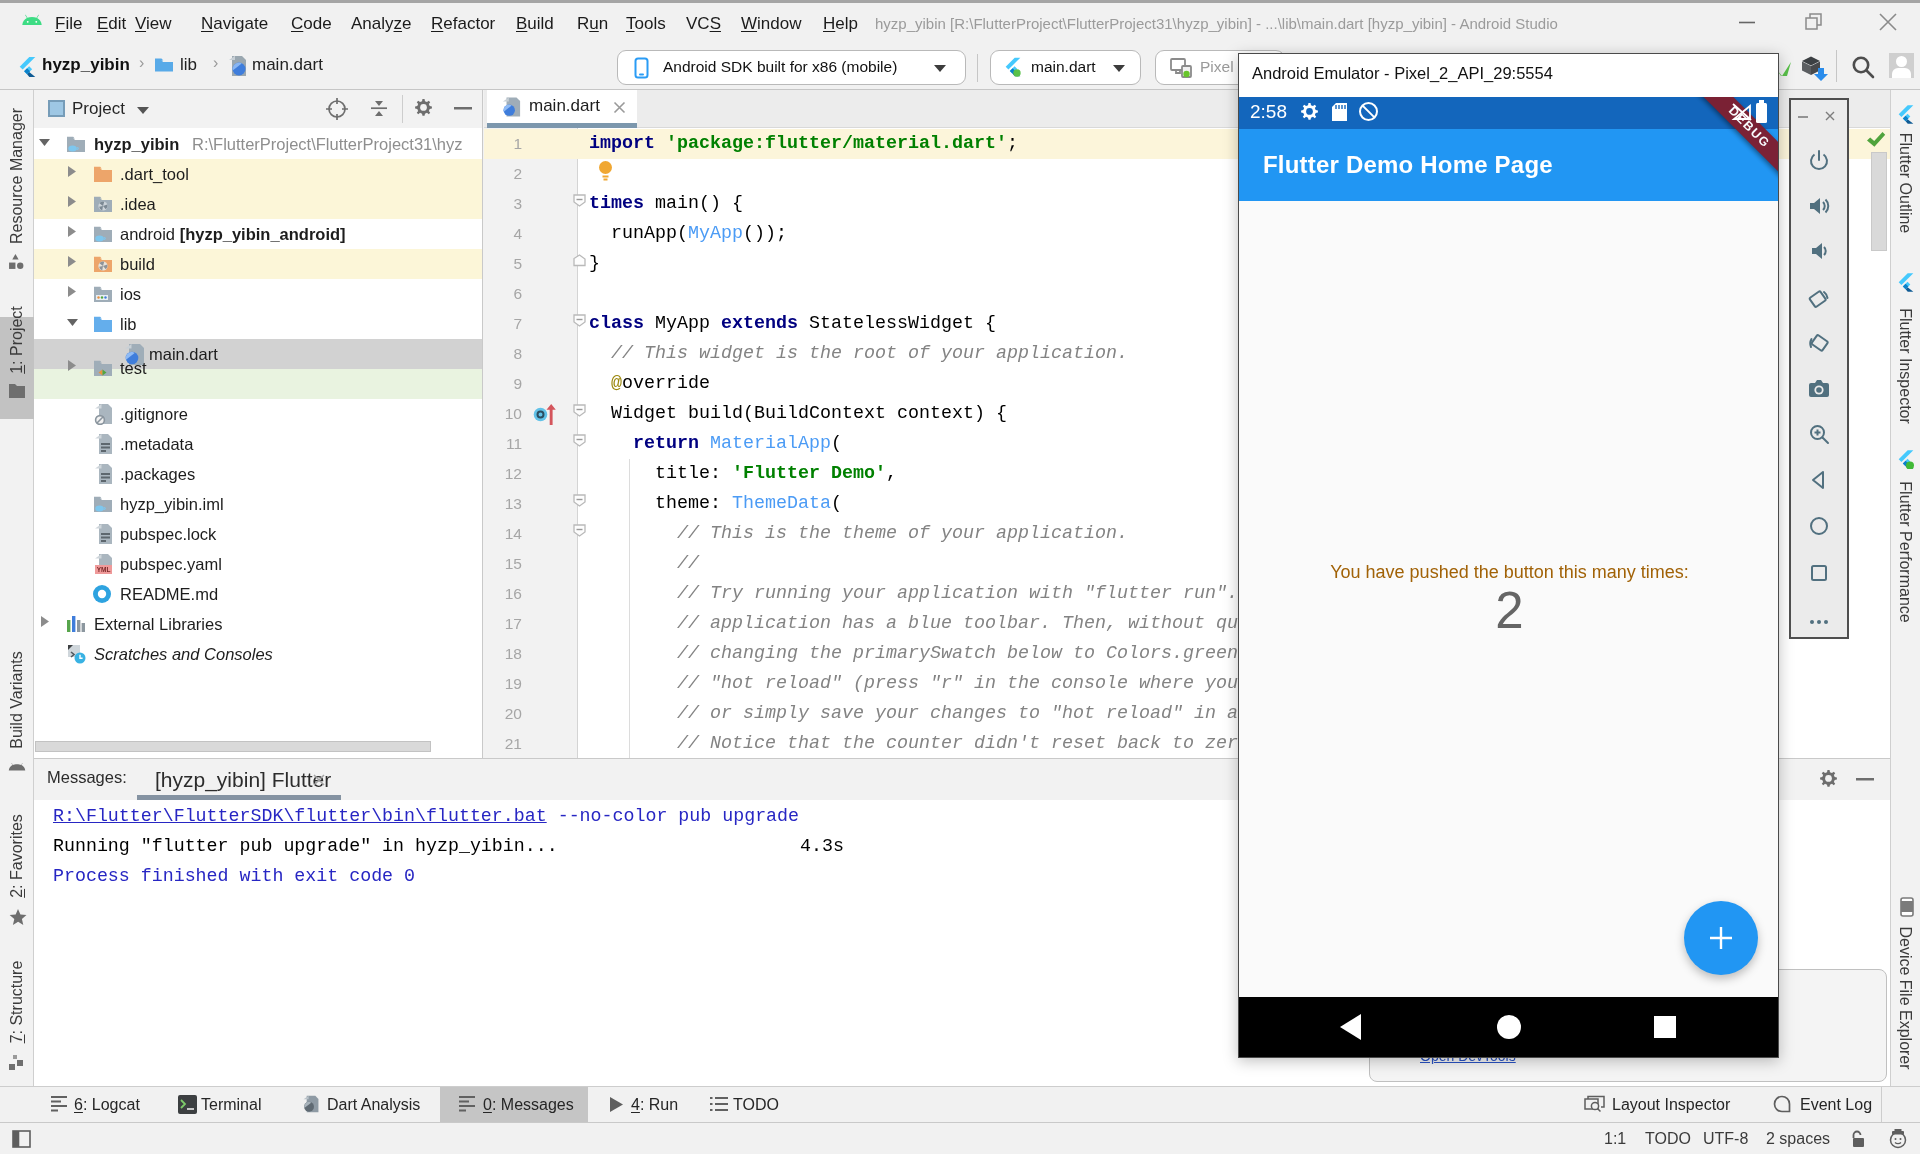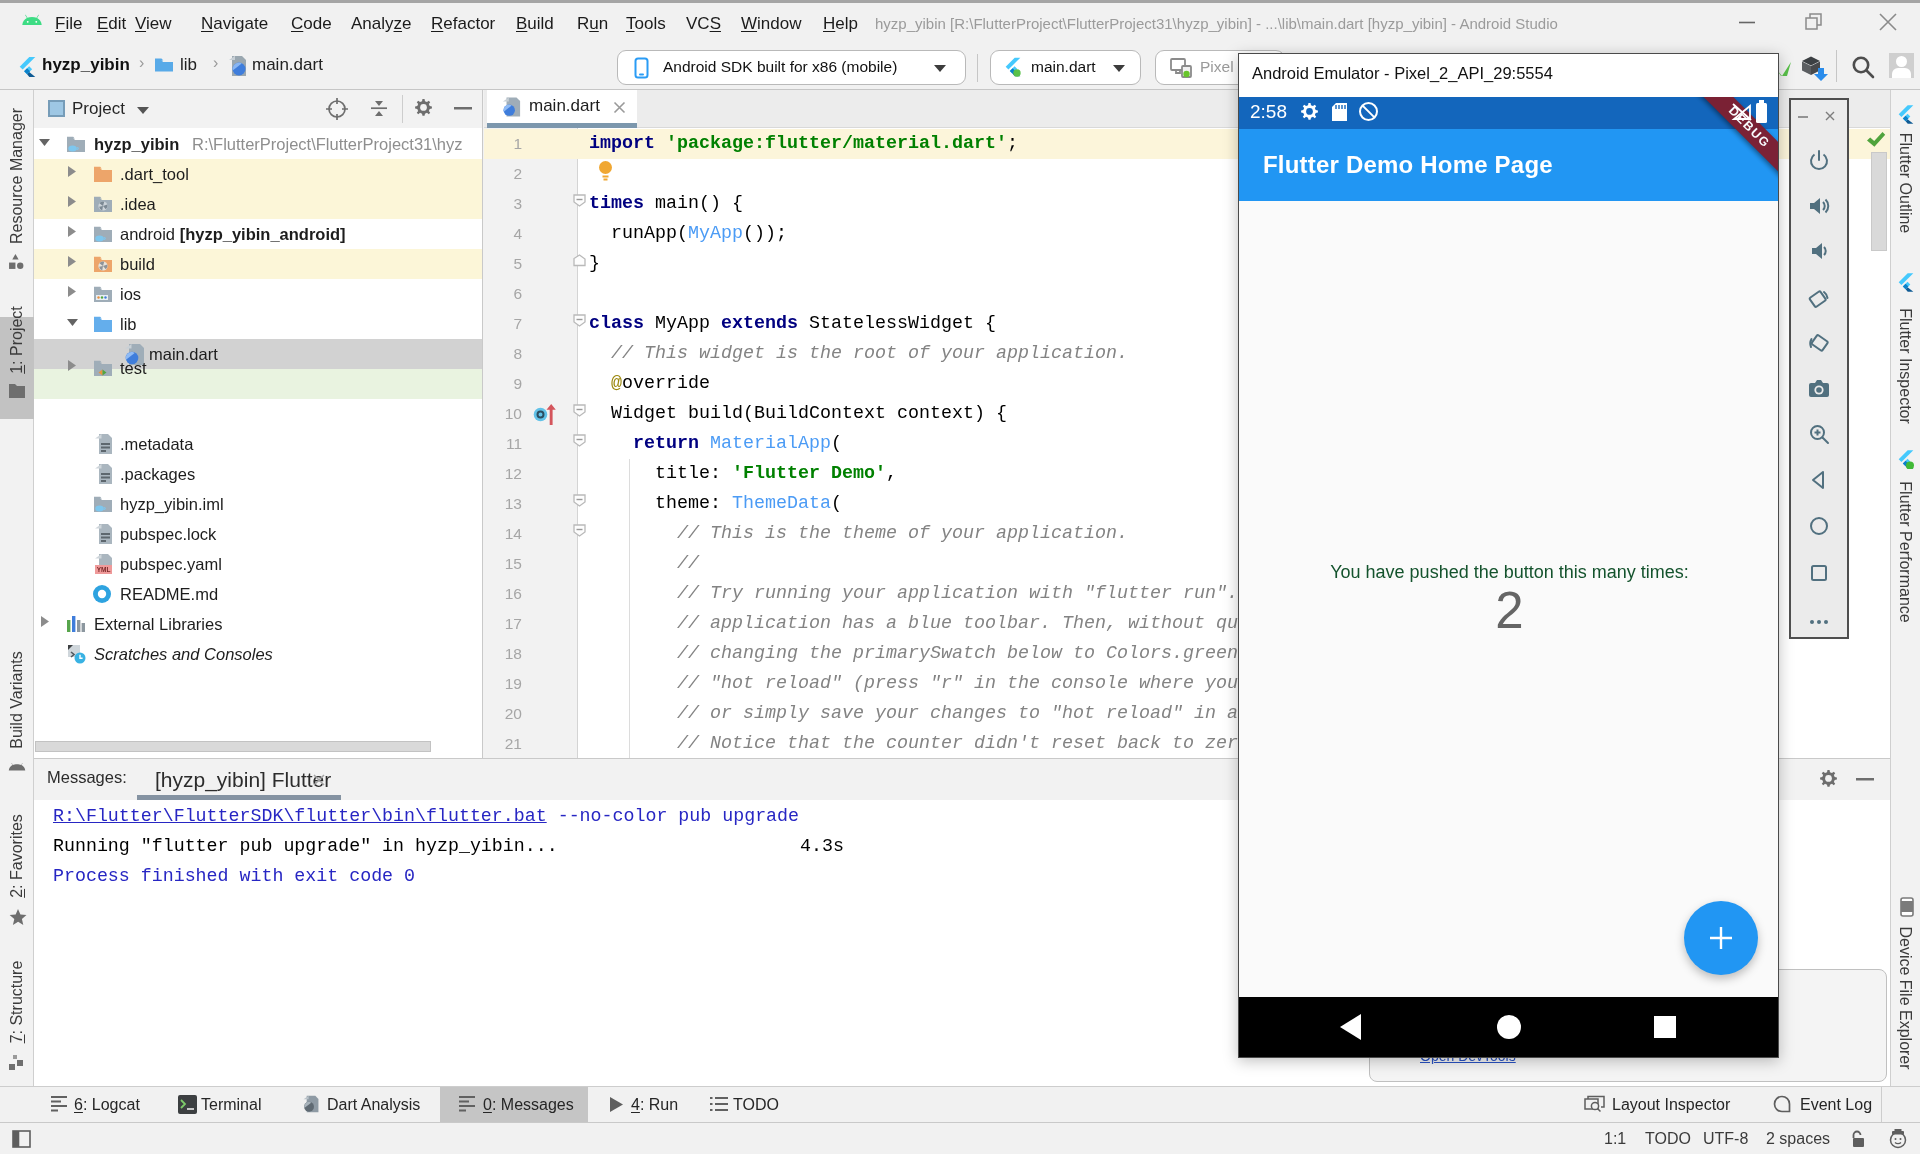--- a/index.html
+++ b/index.html
@@ -282,20 +282,29 @@
         <path fill="#8c8c8c" d="M0 0l8 5.5L0 11z"></path>
       </svg>
     <svg class="abs" style="left:59px;top:6px" width="20" height="17" viewBox="0 0 20 17">
         <path fill="#9fadb8" d="M1 3h6l2 2h10v12H1z"></path>
         <path fill="#9fadb8" d="M1 1.8h6.2L8.8 3.6H1z"></path>
         <path fill="#e8933e" d="M9.5 10.5v6l-4-3z"></path>
         <path fill="#52a53f" d="M9.5 10.5v6l4-3z"></path>
       </svg>
     <span class="abs" style="left:86px;">test</span>
   </div>
+  <div class="abs tr" style="top:309px;">
+    <svg class="abs" style="left:60px;top:4px" width="19" height="22" viewBox="0 0 19 22">
+        <path fill="#aab6bf" d="M5 1h9l4 4v16H5z"></path>
+        <path fill="#cfd6db" d="M1 5.5L7.5 1v4.5z"></path>
+        <circle cx="6" cy="17" r="4.4" fill="#f2f2f2" stroke="#8a959e" stroke-width="1.6"></circle>
+        <path stroke="#8a959e" stroke-width="1.6" d="M3 20l6.2-6.2"></path>
+      </svg>
+    <span class="abs" style="left:86px;">.gitignore</span>
+  </div>
   <div class="abs tr" style="top:339px;">
     <svg class="abs" style="left:60px;top:4px" width="19" height="22" viewBox="0 0 19 22">
         <path fill="#aab6bf" d="M5 1h9l4 4v16H5z"></path>
         <path fill="#cfd6db" d="M1 5.5L7.5 1v4.5z"></path>
         <path stroke="#5d676e" stroke-width="1.8" d="M7 11h9M7 14.5h9M7 18h5"></path>
       </svg>
     <span class="abs" style="left:86px;">.metadata</span>
   </div>
   <div class="abs tr" style="top:369px;">
     <svg class="abs" style="left:60px;top:4px" width="19" height="22" viewBox="0 0 19 22">
@@ -664,21 +673,21 @@
       <path stroke="#fff" stroke-width="1.8" d="M19 17V4L3 17z"></path>
       <path stroke="#fff" stroke-width="1.8" d="M2 2l18 16"></path>
     </svg>
   <svg class="abs" style="left:516px;top:46px" width="13" height="24" viewBox="0 0 13 24">
       <rect x="1" y="3" width="11" height="20" rx="1.5" fill="#fff"></rect>
       <rect x="4" y="0" width="5" height="4" fill="#fff"></rect>
     </svg>
 
   <span class="abs" style="left:24px;top:97px;font-size:24px;font-weight:bold;color:#fff;letter-spacing:.2px;">Flutter Demo Home Page</span>
 
-  <div class="abs" style="left:0;top:508px;width:541px;text-align:center;font-size:18px;color:#14532d;">You have pushed the button this many times:</div>
+  <div class="abs" style="left:0;top:508px;width:541px;text-align:center;font-size:18px;color:#a16207;">You have pushed the button this many times:</div>
   <div class="abs" style="left:0;top:527px;width:541px;text-align:center;font-size:51px;color:#656565;">2</div>
 
   <div class="abs" style="left:445px;top:847px;width:74px;height:74px;border-radius:50%;background:#2196f3;box-shadow:0 4px 10px rgba(0,0,0,.25);"></div>
   <svg class="abs" style="left:470px;top:872px" width="24" height="24" viewBox="0 0 24 24">
       <path stroke="#fff" stroke-width="2.4" d="M12 1v22M1 12h22"></path>
     </svg>
 
   <div class="abs" style="left:0;top:943px;width:541px;height:62px;background:#000;"></div>
   <svg class="abs" style="left:100px;top:959px" width="24" height="28" viewBox="0 0 24 28">
       <path fill="#fff" d="M22 1v26L1 14z"></path>

